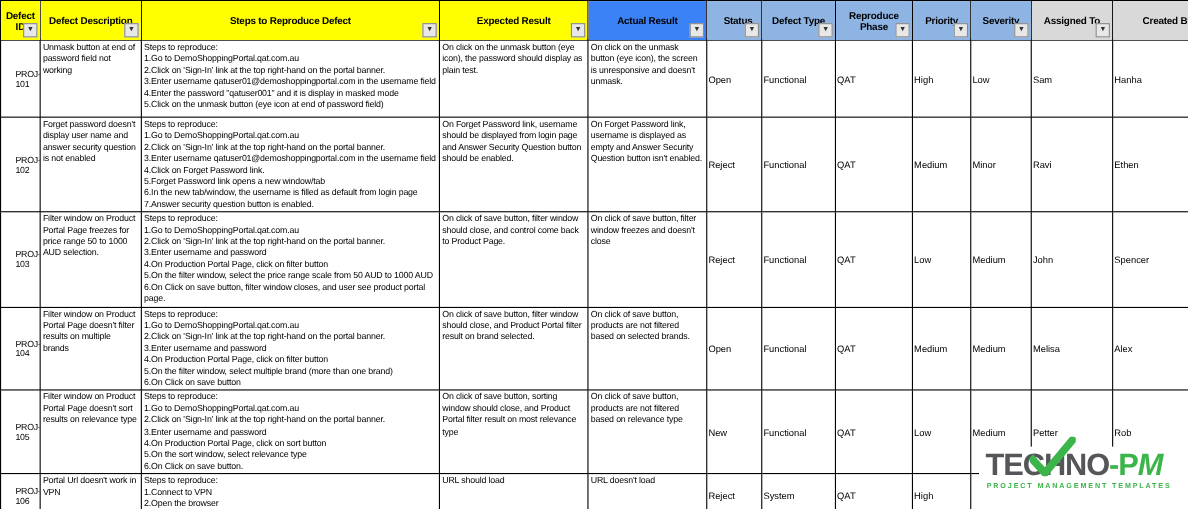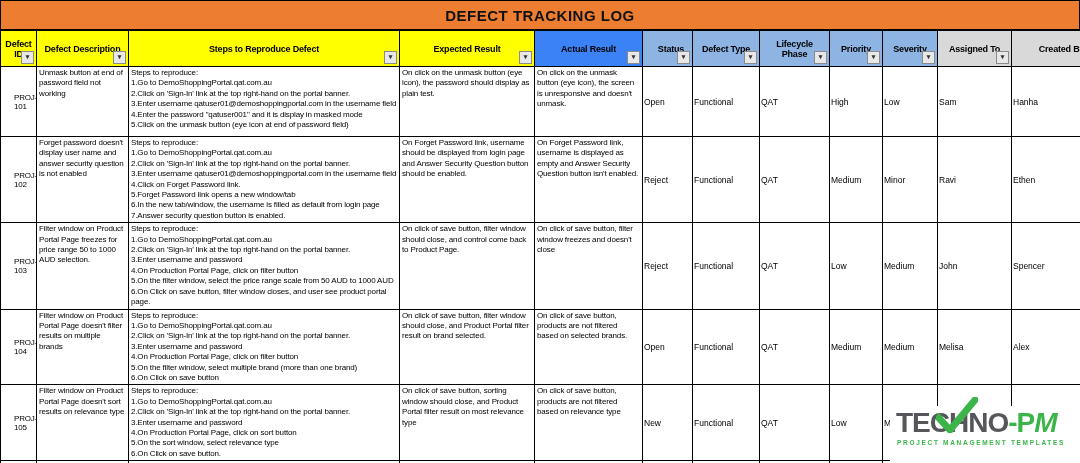--- a/index.html
+++ b/index.html
@@ -38,23 +38,20 @@
   .lg-m{font-style:italic;}
   .logo-check{position:absolute;left:46px;top:-10px;width:42px;height:36px;}
   .logo-sub{font-size:6.5px;font-weight:bold;letter-spacing:1.7px;color:#3bb54a;
     padding-left:7px;white-space:nowrap;}
 </style>
 </head>
 <body>
 
 <div class="sheet">
 
-  <div class="banner" style="background: rgb(237, 125, 49);">
-    <span>DEFECT TRACKING LOG</span>
-  </div>
 
   <table>
     <colgroup>
       <col style="width:36px">
         <col style="width:92px">
         <col style="width:271px">
       <col style="width:135px">
         <col style="width:108px">
         <col style="width:50px">
       <col style="width:67px">
@@ -66,21 +63,21 @@
     </colgroup>
     <thead>
       <tr id="header-row">
           <th class="hcell" style="background: rgb(255, 255, 0);"><span>Defect ID</span><span class="filter-btn">▾</span></th>
           <th class="hcell" style="background: rgb(255, 255, 0);"><span>Defect Description</span><span class="filter-btn">▾</span></th>
           <th class="hcell" style="background: rgb(255, 255, 0);"><span>Steps to Reproduce Defect</span><span class="filter-btn">▾</span></th>
           <th class="hcell" style="background: rgb(255, 255, 0);"><span>Expected Result</span><span class="filter-btn">▾</span></th>
           <th class="hcell" style="background: #3b82f6;"><span>Actual Result</span><span class="filter-btn">▾</span></th>
           <th class="hcell" style="background: rgb(142, 180, 227); padding-left: 10px;"><span>Status</span><span class="filter-btn">▾</span></th>
           <th class="hcell" style="background: rgb(142, 180, 227); margin-left: 25px;"><span>Defect Type</span><span class="filter-btn">▾</span></th>
-          <th class="hcell" style="background: rgb(142, 180, 227);"><span>Lifecycle Phase</span><span class="filter-btn">▾</span></th>
+          <th class="hcell" style="background: rgb(142, 180, 227);"><span>Reproduce Phase</span><span class="filter-btn">▾</span></th>
           <th class="hcell" style="background: rgb(142, 180, 227);"><span>Priority</span><span class="filter-btn">▾</span></th>
           <th class="hcell" style="background: rgb(142, 180, 227);"><span>Severity</span><span class="filter-btn">▾</span></th>
           <th class="hcell" style="background: rgb(217, 217, 217);"><span>Assigned To</span><span class="filter-btn">▾</span></th>
           <th class="hcell" style="background: rgb(217, 217, 217);"><span>Created By</span></th>
         </tr>
     </thead>
     <tbody id="rows">
         <tr style="height: 70px;">
           <td class="cell-id">PROJ-101</td>
           <td class="cell-text">Unmask button at end of password field not working</td>

